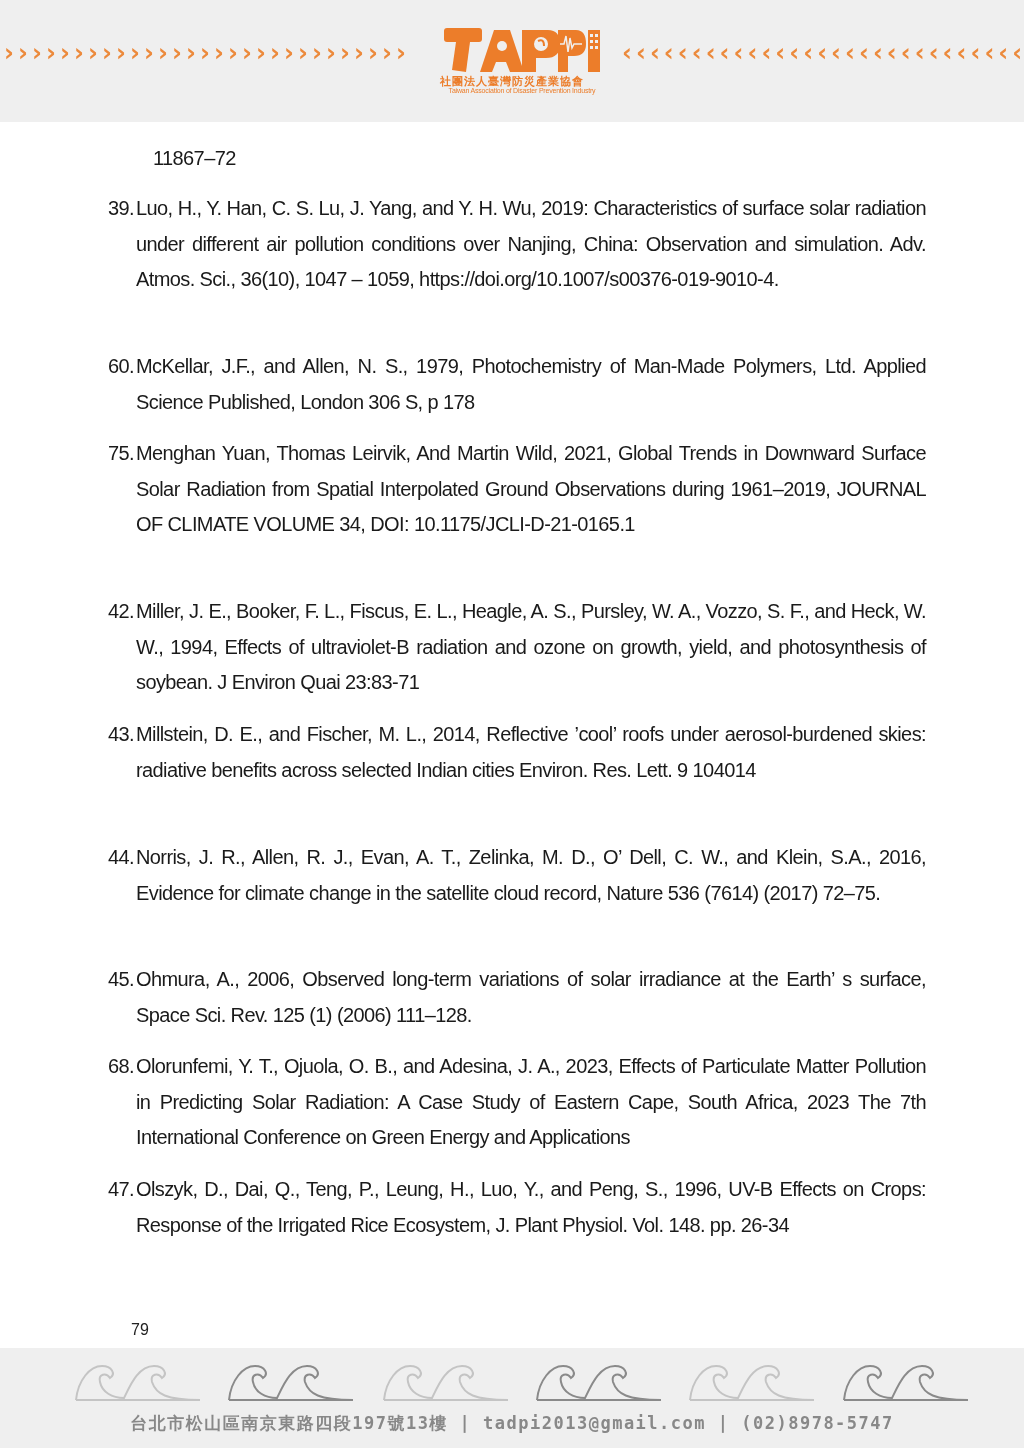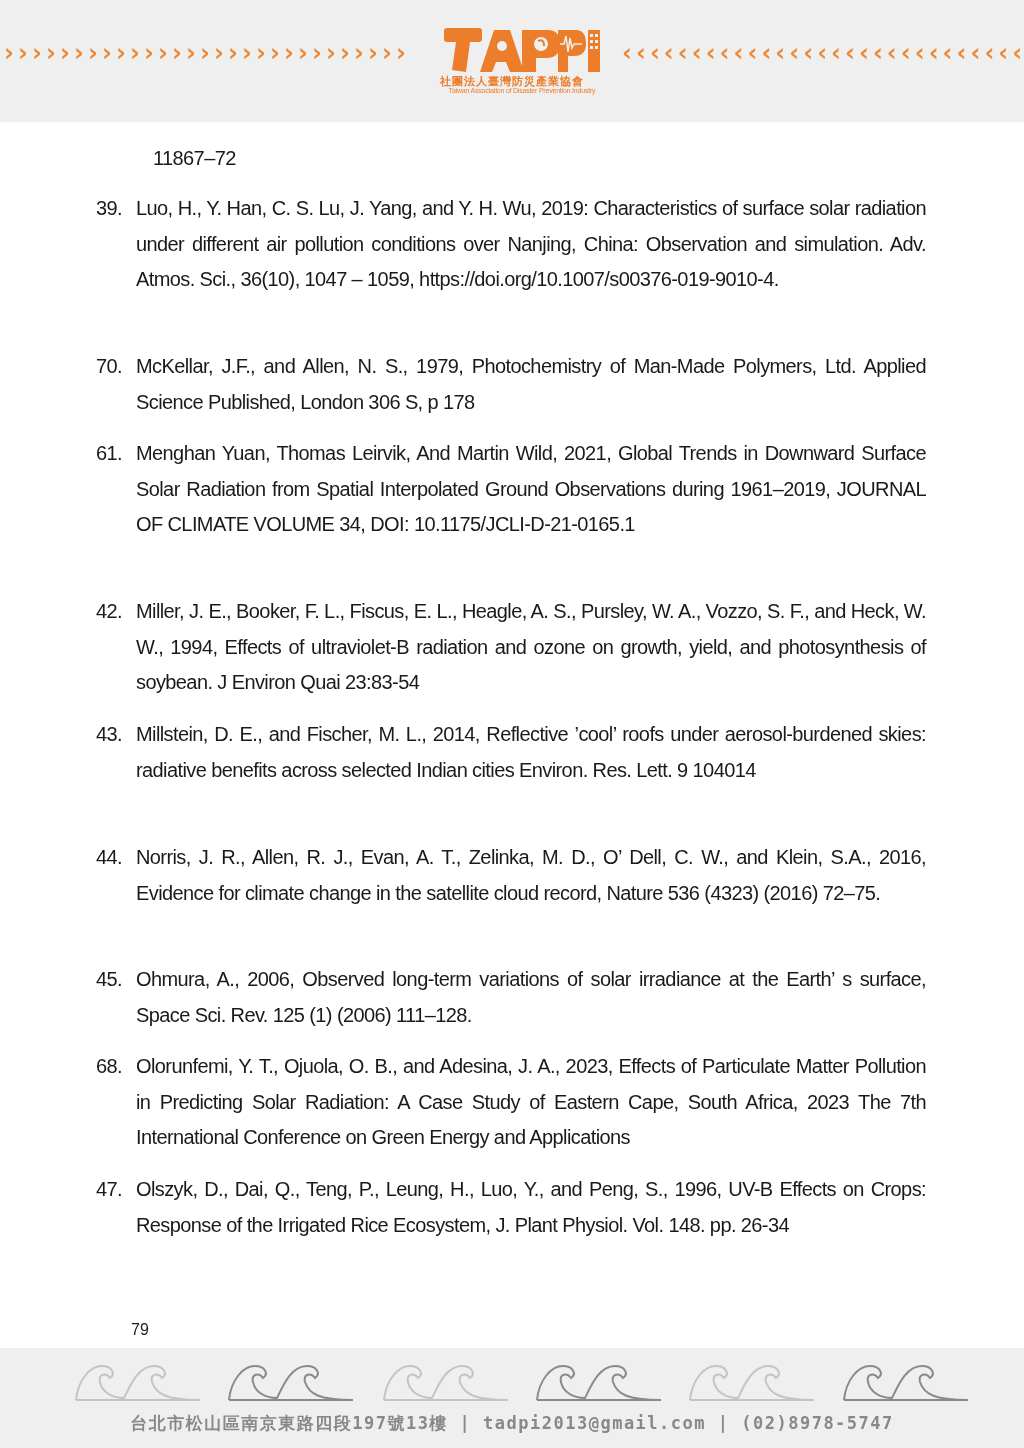--- a/index.html
+++ b/index.html
@@ -34,21 +34,21 @@
     letter-spacing: -0.2px;
   }
   .content {
     position: absolute; left: 0; top: 0; width: 1024px;
     font-family: "Liberation Sans", sans-serif; font-size: 20px; line-height: 35.5px;
     letter-spacing: -0.6px;
   }
   .ref {
     position: absolute; left: 96px; width: 830px;
   }
-  .ref .num { position: absolute; left: 0; top: 0; width: 40px; }
+  .ref .num { position: absolute; left: 12px; top: 0; width: 40px; }
   .ref .txt {
     margin-left: 40px; text-align: justify; text-align-last: left;
   }
   .cont-line { position: absolute; left: 153px; top: 141px; }
   .page-num {
     position: absolute; left: 131px; top: 1321px; font-size: 16px; color: #222;
     font-family: Liberation Sans, sans-serif;
   }
   .footer {
     position: absolute; left: 0; top: 1348px; width: 1024px; height: 100px;
@@ -159,38 +159,38 @@
 </div>
 
 <div class="content">
   <div class="cont-line">11867–72</div>
 
   <div class="ref" style="top:191px">
     <span class="num">39.</span>
     <div class="txt">Luo, H., Y. Han, C. S. Lu, J. Yang, and Y. H. Wu, 2019: Characteristics of surface solar radiation under different air pollution conditions over Nanjing, China: Observation and simulation. Adv. Atmos. Sci., 36(10), 1047 – 1059, https://doi.org/10.1007/s00376-019-9010-4.</div>
   </div>
   <div class="ref" style="top:349px">
-    <span class="num">70.</span>
+    <span class="num">60.</span>
     <div class="txt">McKellar, J.F., and Allen, N. S., 1979, Photochemistry of Man-Made Polymers, Ltd. Applied Science Published, London 306 S, p 178</div>
   </div>
   <div class="ref" style="top:436px">
-    <span class="num">61.</span>
+    <span class="num">75.</span>
     <div class="txt">Menghan Yuan, Thomas Leirvik, And Martin Wild, 2021, Global Trends in Downward Surface Solar Radiation from Spatial Interpolated Ground Observations during 1961–2019, JOURNAL OF CLIMATE VOLUME 34, DOI: 10.1175/JCLI-D-21-0165.1</div>
   </div>
   <div class="ref" style="top:594px">
     <span class="num">42.</span>
-    <div class="txt">Miller, J. E., Booker, F. L., Fiscus, E. L., Heagle, A. S., Pursley, W. A., Vozzo, S. F., and Heck, W. W., 1994, Effects of ultraviolet-B radiation and ozone on growth, yield, and photosynthesis of soybean. J Environ Quai 23:83-54</div>
+    <div class="txt">Miller, J. E., Booker, F. L., Fiscus, E. L., Heagle, A. S., Pursley, W. A., Vozzo, S. F., and Heck, W. W., 1994, Effects of ultraviolet-B radiation and ozone on growth, yield, and photosynthesis of soybean. J Environ Quai 23:83-71</div>
   </div>
   <div class="ref" style="top:717px">
     <span class="num">43.</span>
     <div class="txt">Millstein, D. E., and Fischer, M. L., 2014, Reflective ’cool’ roofs under aerosol-burdened skies: radiative benefits across selected Indian cities Environ. Res. Lett. 9 104014</div>
   </div>
   <div class="ref" style="top:840px">
     <span class="num">44.</span>
-    <div class="txt">Norris, J. R., Allen, R. J., Evan, A. T., Zelinka, M. D., O’ Dell, C. W., and Klein, S.A., 2016, Evidence for climate change in the satellite cloud record, Nature 536 (4323) (2016) 72–75.</div>
+    <div class="txt">Norris, J. R., Allen, R. J., Evan, A. T., Zelinka, M. D., O’ Dell, C. W., and Klein, S.A., 2016, Evidence for climate change in the satellite cloud record, Nature 536 (7614) (2017) 72–75.</div>
   </div>
   <div class="ref" style="top:962px">
     <span class="num">45.</span>
     <div class="txt">Ohmura, A., 2006, Observed long-term variations of solar irradiance at the Earth’ s surface, Space Sci. Rev. 125 (1) (2006) 111–128.</div>
   </div>
   <div class="ref" style="top:1049px">
     <span class="num">68.</span>
     <div class="txt">Olorunfemi, Y. T., Ojuola, O. B., and Adesina, J. A., 2023, Effects of Particulate Matter Pollution in Predicting Solar Radiation: A Case Study of Eastern Cape, South Africa, 2023 The 7th International Conference on Green Energy and Applications</div>
   </div>
   <div class="ref" style="top:1172px">

